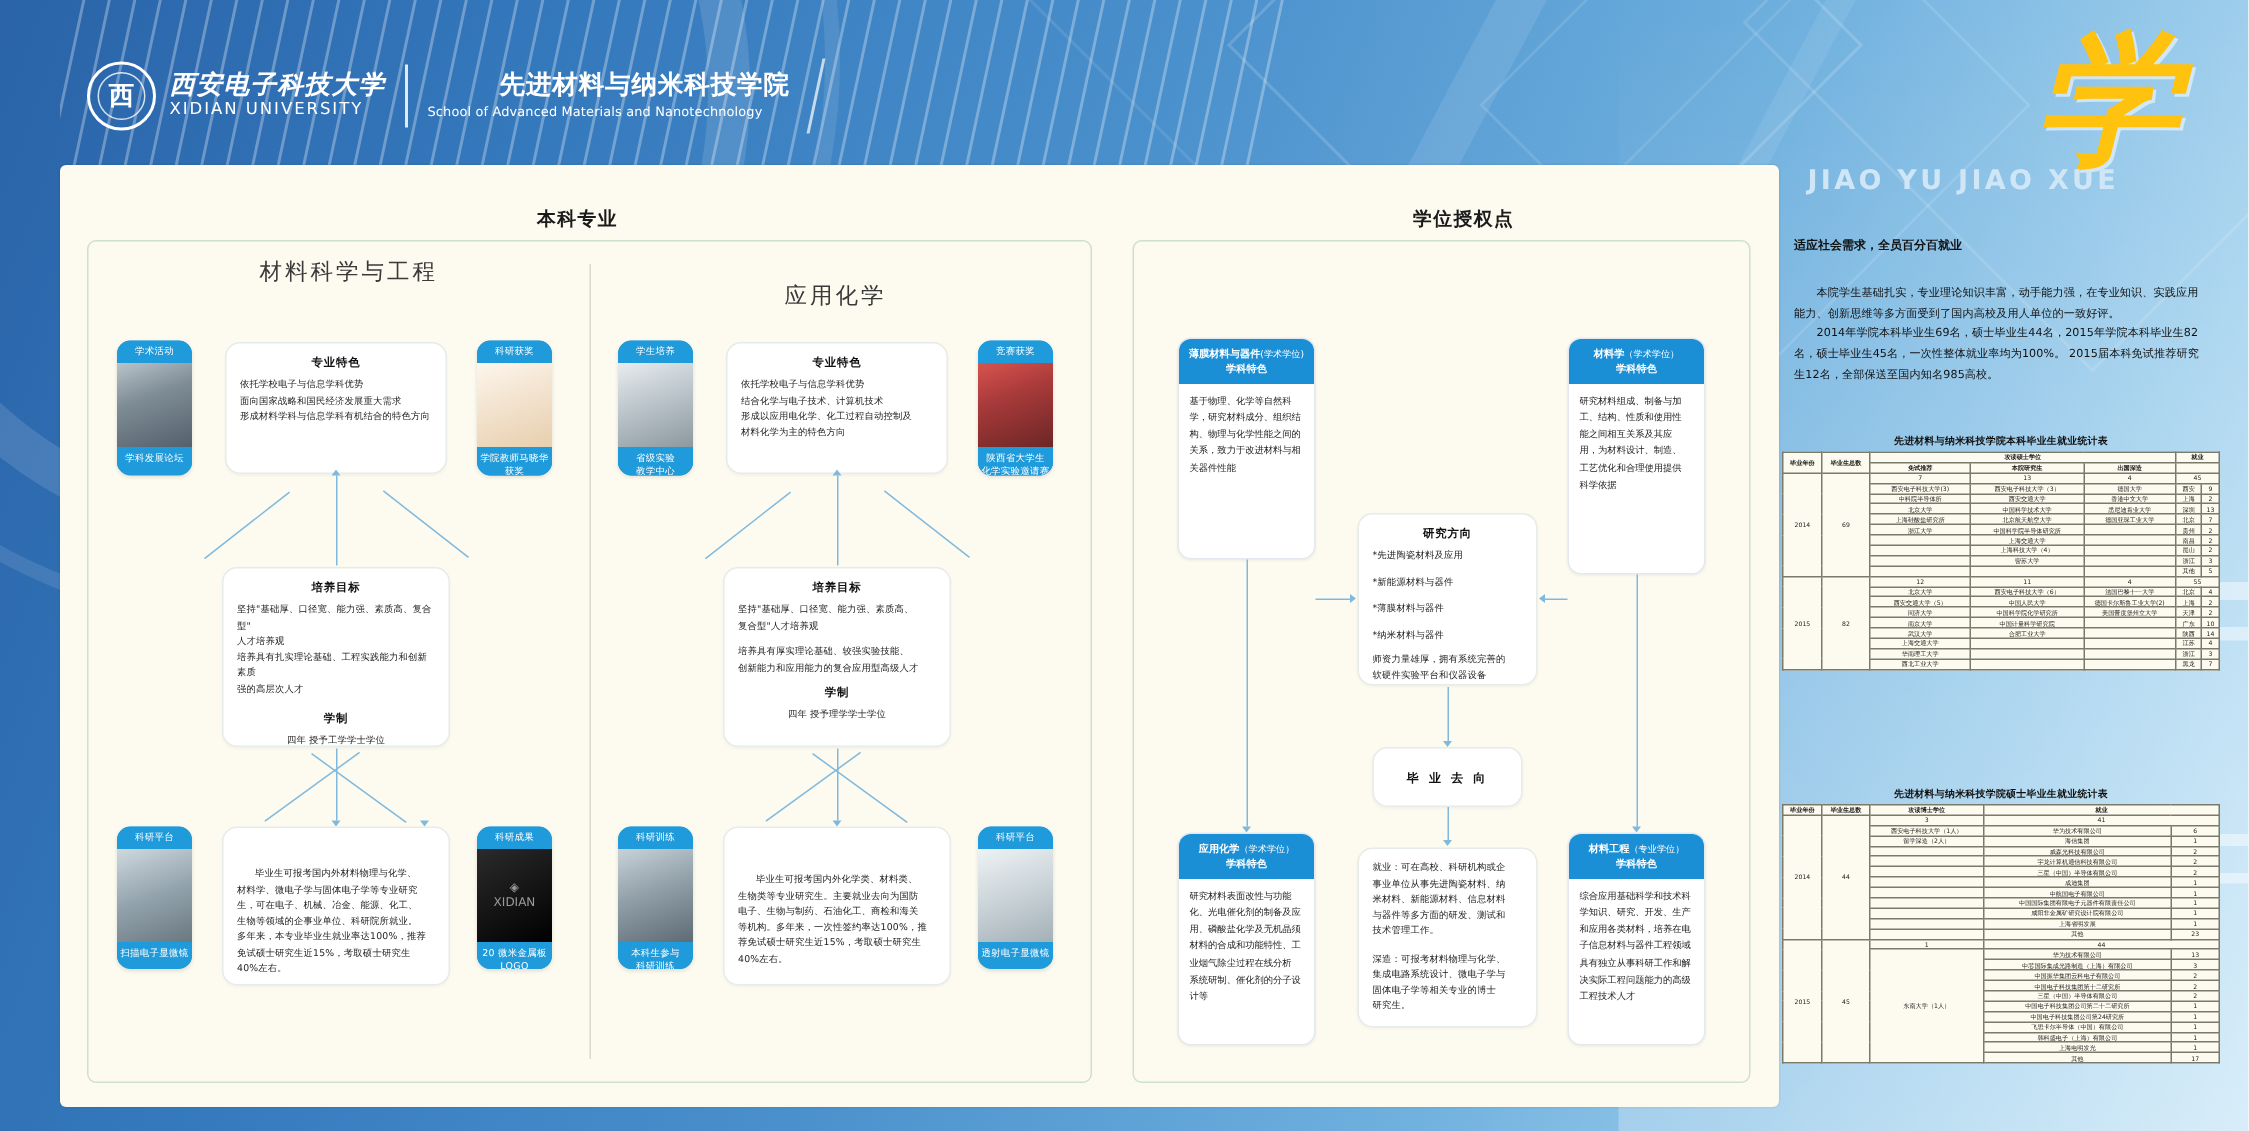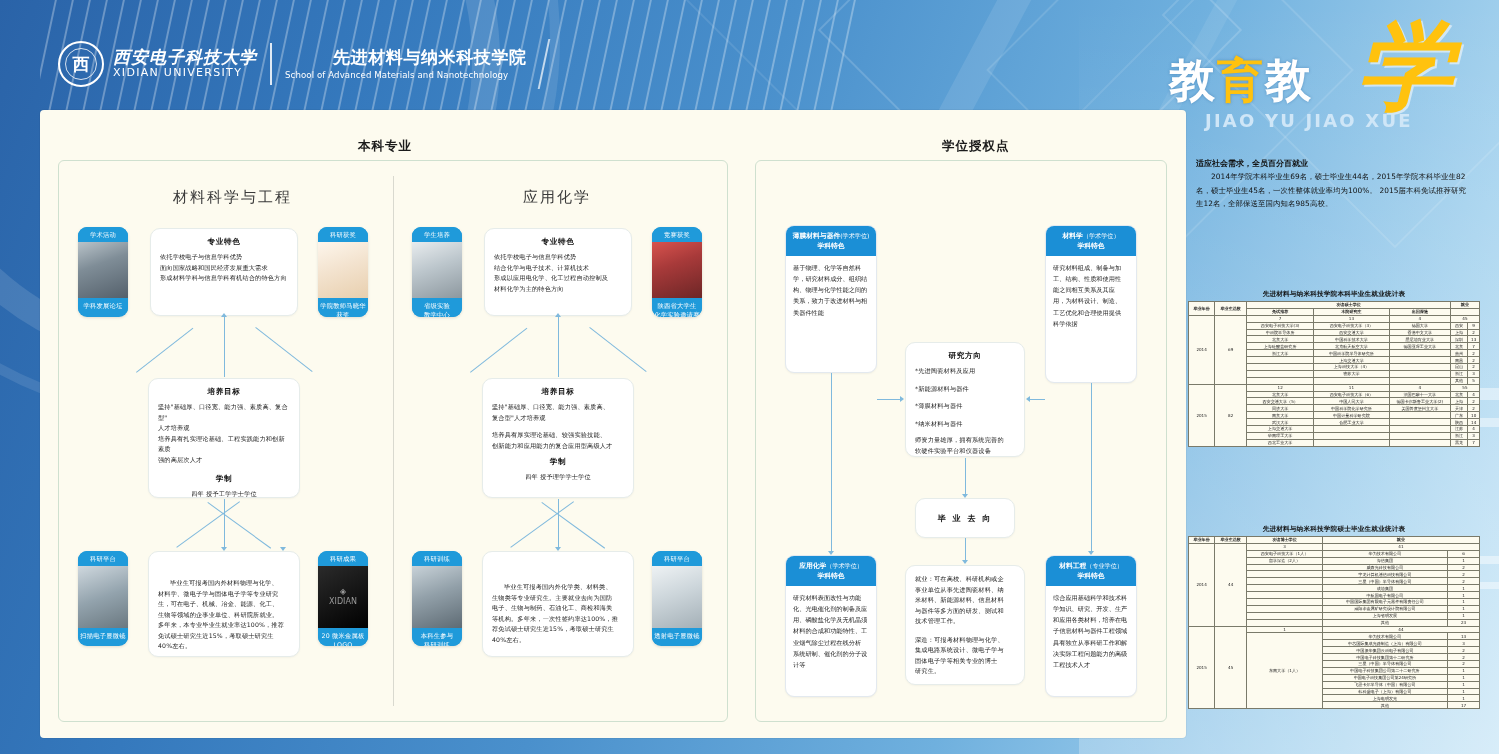--- a/index.html
+++ b/index.html
@@ -165,21 +165,21 @@
   .conn.h{ height:1px; }
   .conn.v{ width:1px; }
   .arrow{ position:absolute; width:0;height:0; }
   .arrow.down{ border-left:3px solid transparent; border-right:3px solid transparent; border-top:4px solid #7fb9dd; }
   .arrow.up{ border-left:3px solid transparent; border-right:3px solid transparent; border-bottom:4px solid #7fb9dd; }
   .arrow.left{ border-top:3px solid transparent; border-bottom:3px solid transparent; border-right:4px solid #7fb9dd; }
   .arrow.right{ border-top:3px solid transparent; border-bottom:3px solid transparent; border-left:4px solid #7fb9dd; }
   .diag{ position:absolute; height:1px; background:#7fb9dd; transform-origin:0 0; }
 
   
-  .rt-head{ font-size:8px; font-weight:700; color:#111; margin-bottom:1px; }
+  .rt-head{ font-size:8px; font-weight:700; color:#111; margin-bottom:19px; }
   .rt-p{ font-size:7.4px; color:#111; line-height:1.85; text-indent:15px; letter-spacing:0.1px; }
 
   
   .tbl-title{ text-align:center; font-size:6.6px; font-weight:700; color:#111; margin-bottom:2px; letter-spacing:0.2px;}
   table.stat{ border-collapse:collapse; width:100%; background:#fdfbef; table-layout:fixed; }
   table.stat td, table.stat th{
     border:0.6px solid #7a7a6a; font-size:4.1px; color:#1a1a1a;
     text-align:center; line-height:1.25; padding:0.4px 1px; font-weight:400;
     overflow:hidden; white-space:nowrap;
   }
@@ -266,33 +266,32 @@
       </div>
       <div class="vrule"></div>
       <div class="school-names">
         <div class="school-cn">先进材料与纳米科技学院</div>
         <div class="school-en">School of Advanced Materials and Nanotechnology</div>
       </div>
       <div class="title-sep"></div>
     </div>
 
     <div class="jiaoyu">
-      <div class="jy-cn"><span>教</span><span class="yu">育</span><span>教</span></div>
       <div class="jy-xue">学</div>
       <div class="jy-py">JIAO YU JIAO XUE</div>
     </div>
   </div>
 
   <div class="canvas">
 
     <div class="col-title" style="left:318px; top:28px;">本科专业</div>
     <div class="section-box" style="left:18px; top:50px; width:670px; height:562px;"></div>
     <div class="divider-v" style="left:353px; top:66px; height:530px;"></div>
 
-    <div class="sub-title" style="left:133px; top:78px;">材料科学与工程</div>
+    <div class="sub-title" style="left:133px; top:62px;">材料科学与工程</div>
 
     <div class="pcard" style="left:38px; top:117px; width:50px; height:90px;">
       <div class="cap">学术活动</div>
       <div class="ph i1" style="height:56px;"></div>
       <div class="cap">学科发展论坛</div>
     </div>
 
     <div class="wbox" style="left:110px; top:118px; width:148px; height:88px;">
       <h4>专业特色</h4>
       <p>依托学校电子与信息学科优势</p>
@@ -524,20 +523,21 @@
         <div>决实际工程问题能力的高级</div>
         <div>工程技术人才</div>
       </div>
     </div>
 
   </div>
 
   <div class="right-panel">
     <div style="padding:48px 14px 0 10px;">
       <div class="rt-head">适应社会需求，全员百分百就业</div>
+      <div class="rt-p">本院学生基础扎实，专业理论知识丰富，动手能力强，在专业知识、实践应用能力、创新思维等多方面受到了国内高校及用人单位的一致好评。</div>
       <div class="rt-p">2014年学院本科毕业生69名，硕士毕业生44名，2015年学院本科毕业生82名，硕士毕业生45名，一次性整体就业率均为100%。 2015届本科免试推荐研究生12名，全部保送至国内知名985高校。</div>
     </div>
 
     <div style="position:absolute; left:2px; top:180px; width:292px;">
       <div class="tbl-title">先进材料与纳米科技学院本科毕业生就业统计表</div>
       <table class="stat" id="tbl-ug">
           <colgroup>
             <col style="width:9%">
             <col style="width:11%">
             <col style="width:23%">

